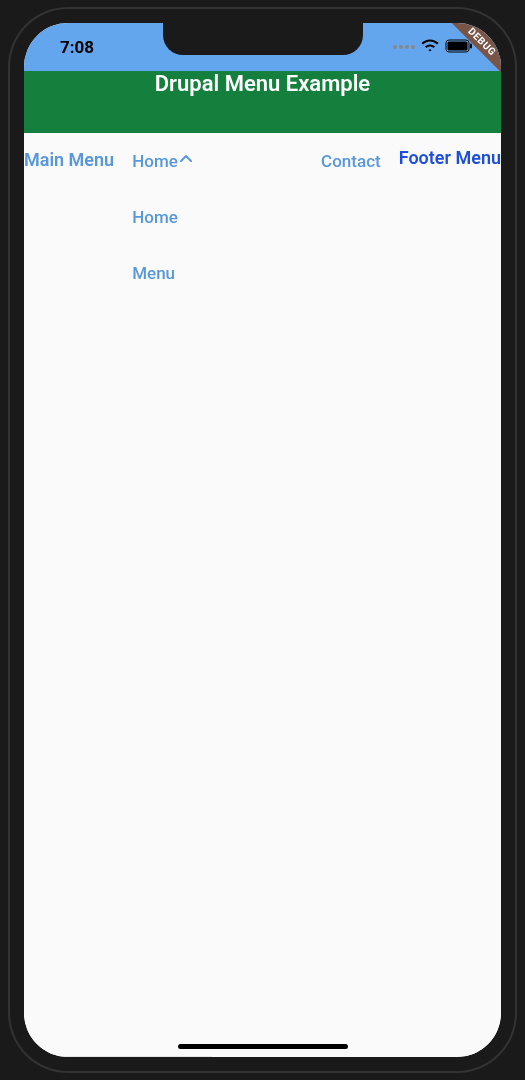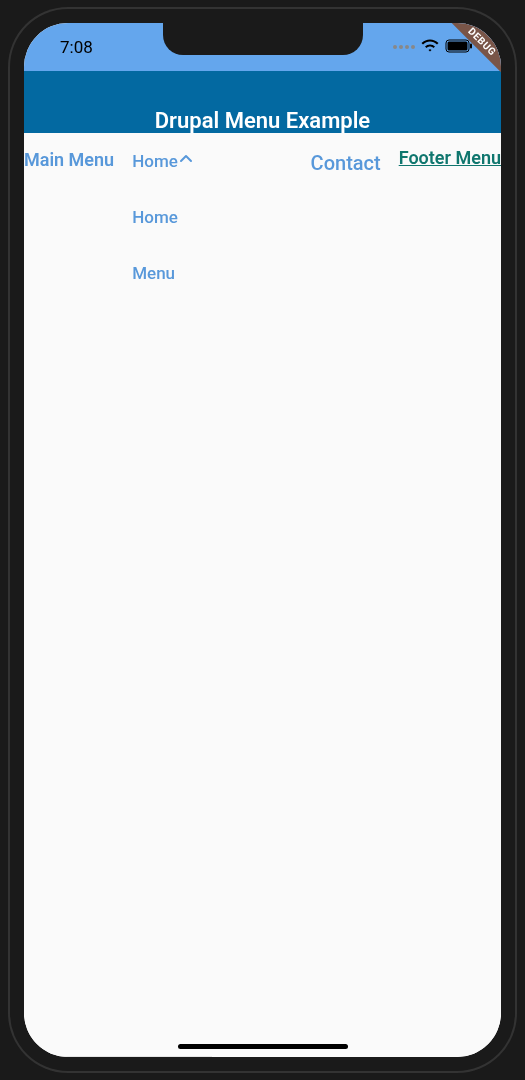--- a/index.html
+++ b/index.html
@@ -58,21 +58,21 @@
       justify-content: space-between;
       align-items: center;
       padding: 0 28px 0 36px;
       background: #64a6ed;
       position: relative;
       z-index: 50;
     }
 
     .status-time {
       font-size: 17px;
-      font-weight: 400;
+      font-weight: 700;
       color: #000;
     }
 
     .status-icons {
       display: flex;
       align-items: center;
       gap: 6px;
     }
 
     .signal-dots {
@@ -105,24 +105,24 @@
       color: #fff;
       font-size: 10px;
       font-weight: bold;
       padding: 3px 32px;
       transform: rotate(45deg);
       z-index: 60;
       letter-spacing: 0.5px;
     }
 
     .app-bar {
-      background: #0369a1;
+      background: #15803d;
       height: 62px;
       display: flex;
-      align-items: flex-end;
+      align-items: flex-start;
       justify-content: center;
       box-shadow: 0 2px 4px rgba(0,0,0,0.1);
     }
 
     .app-title {
       color: #fff;
       font-size: 22px;
       font-weight: 600;
     }
 
@@ -166,33 +166,32 @@
       width: 16px;
       height: 16px;
     }
 
     .spacer {
       flex: 1;
     }
 
     .bottom-menu-item {
       padding: 18px 18px;
-      font-size: 20px;
+      font-size: 17px;
       font-weight: 500;
       color: #5898da;
       cursor: pointer;
     }
 
     .footer-header {
       padding: 14px 0 6px 0;
       text-align: left;
       font-size: 18px;
       font-weight: 600;
-      color: #0f766e;
-      text-decoration: underline;
+      color: #1d4ed8;
     }
 
     .home-indicator {
       position: absolute;
       bottom: 8px;
       left: 50%;
       transform: translateX(-50%);
       width: 170px;
       height: 5px;
       background: #000;

